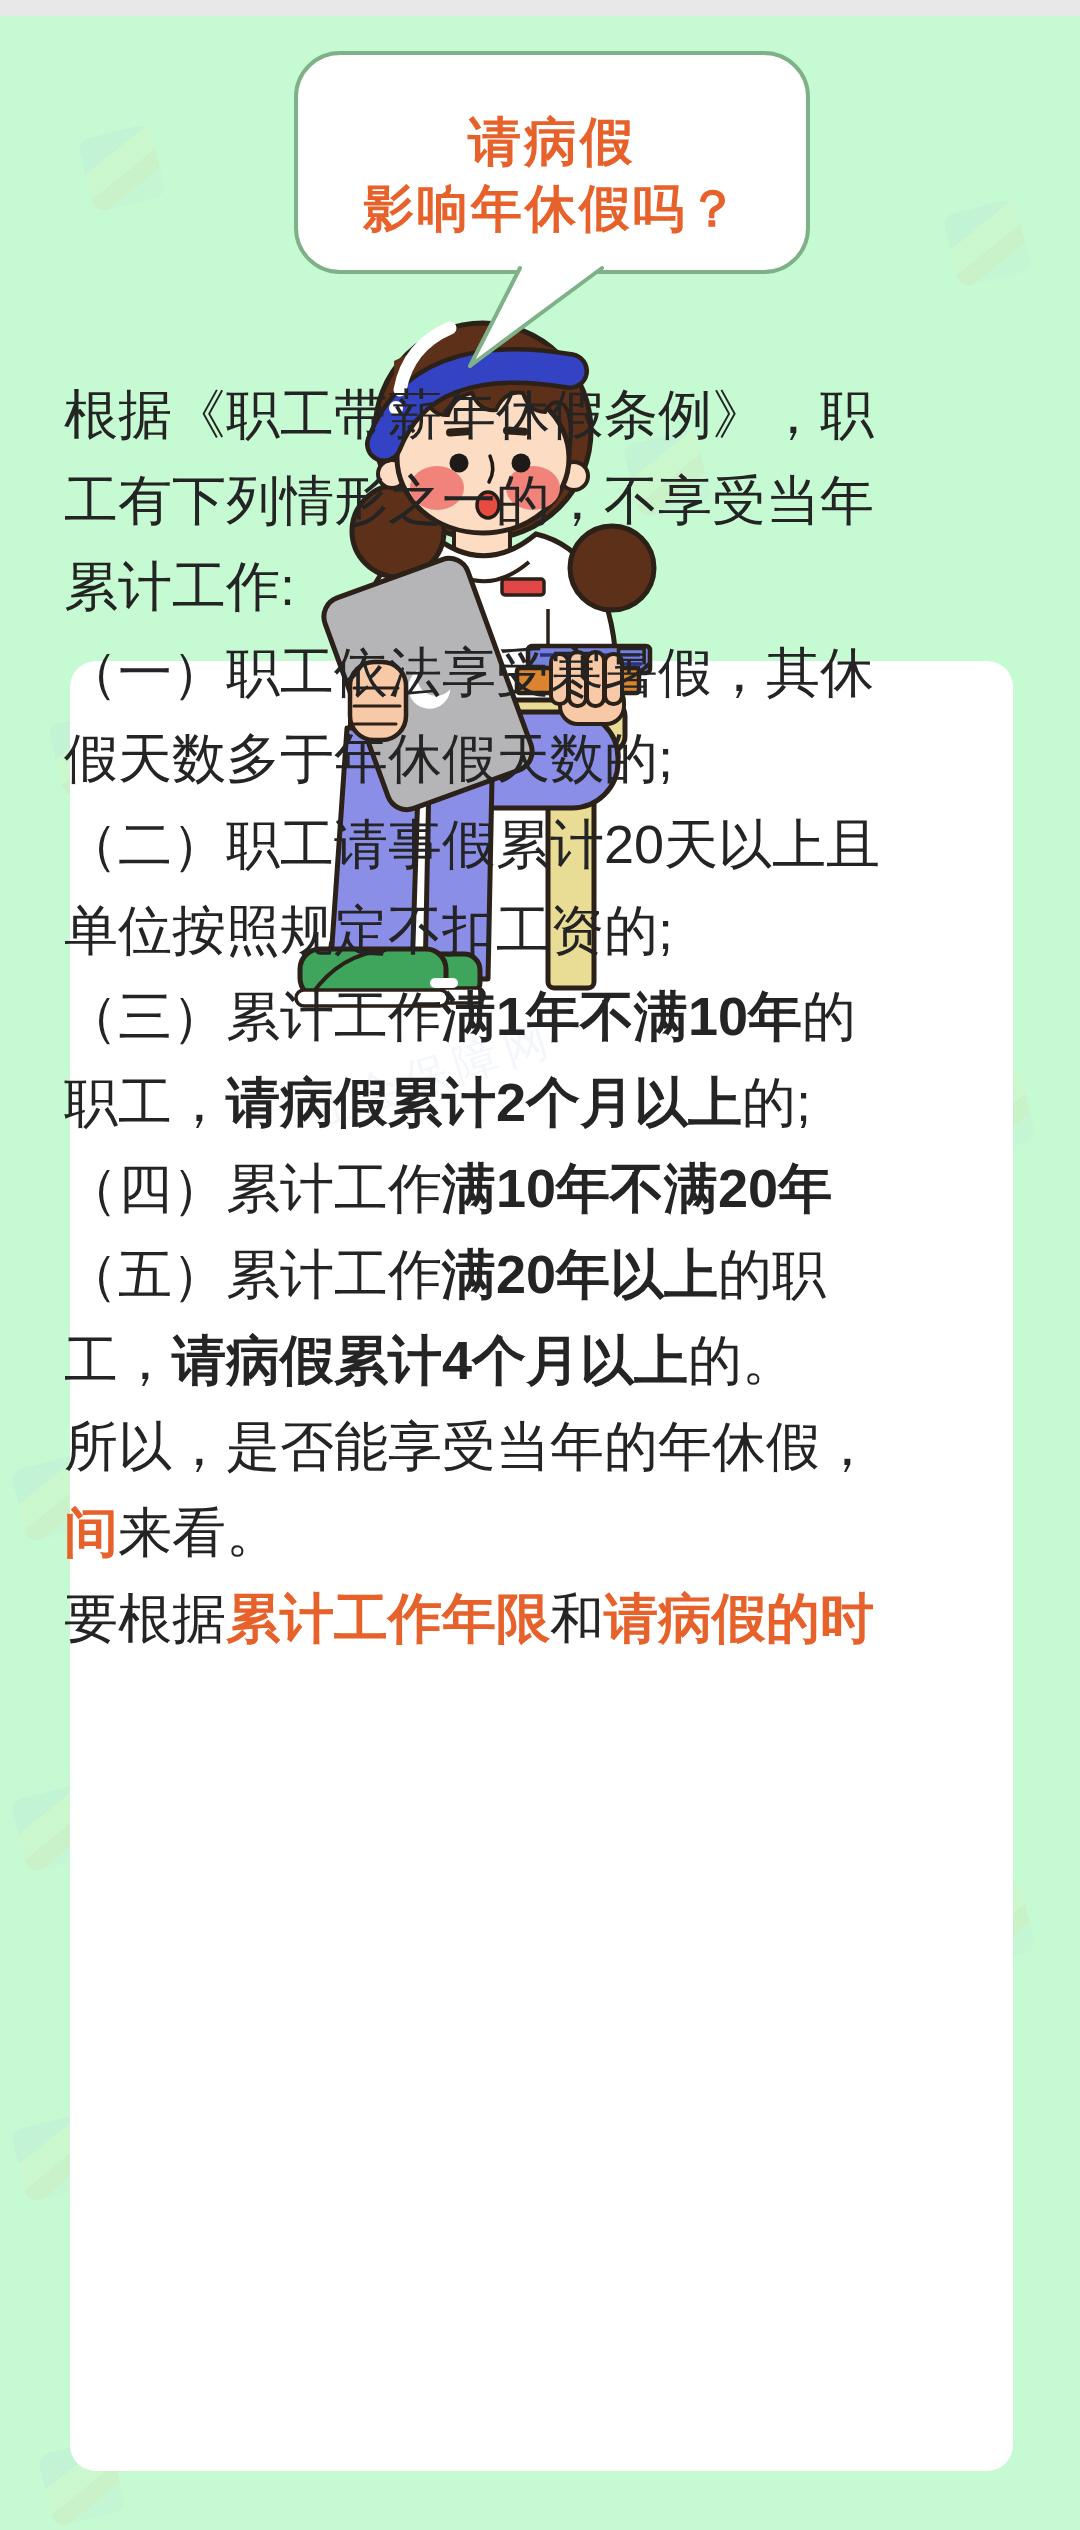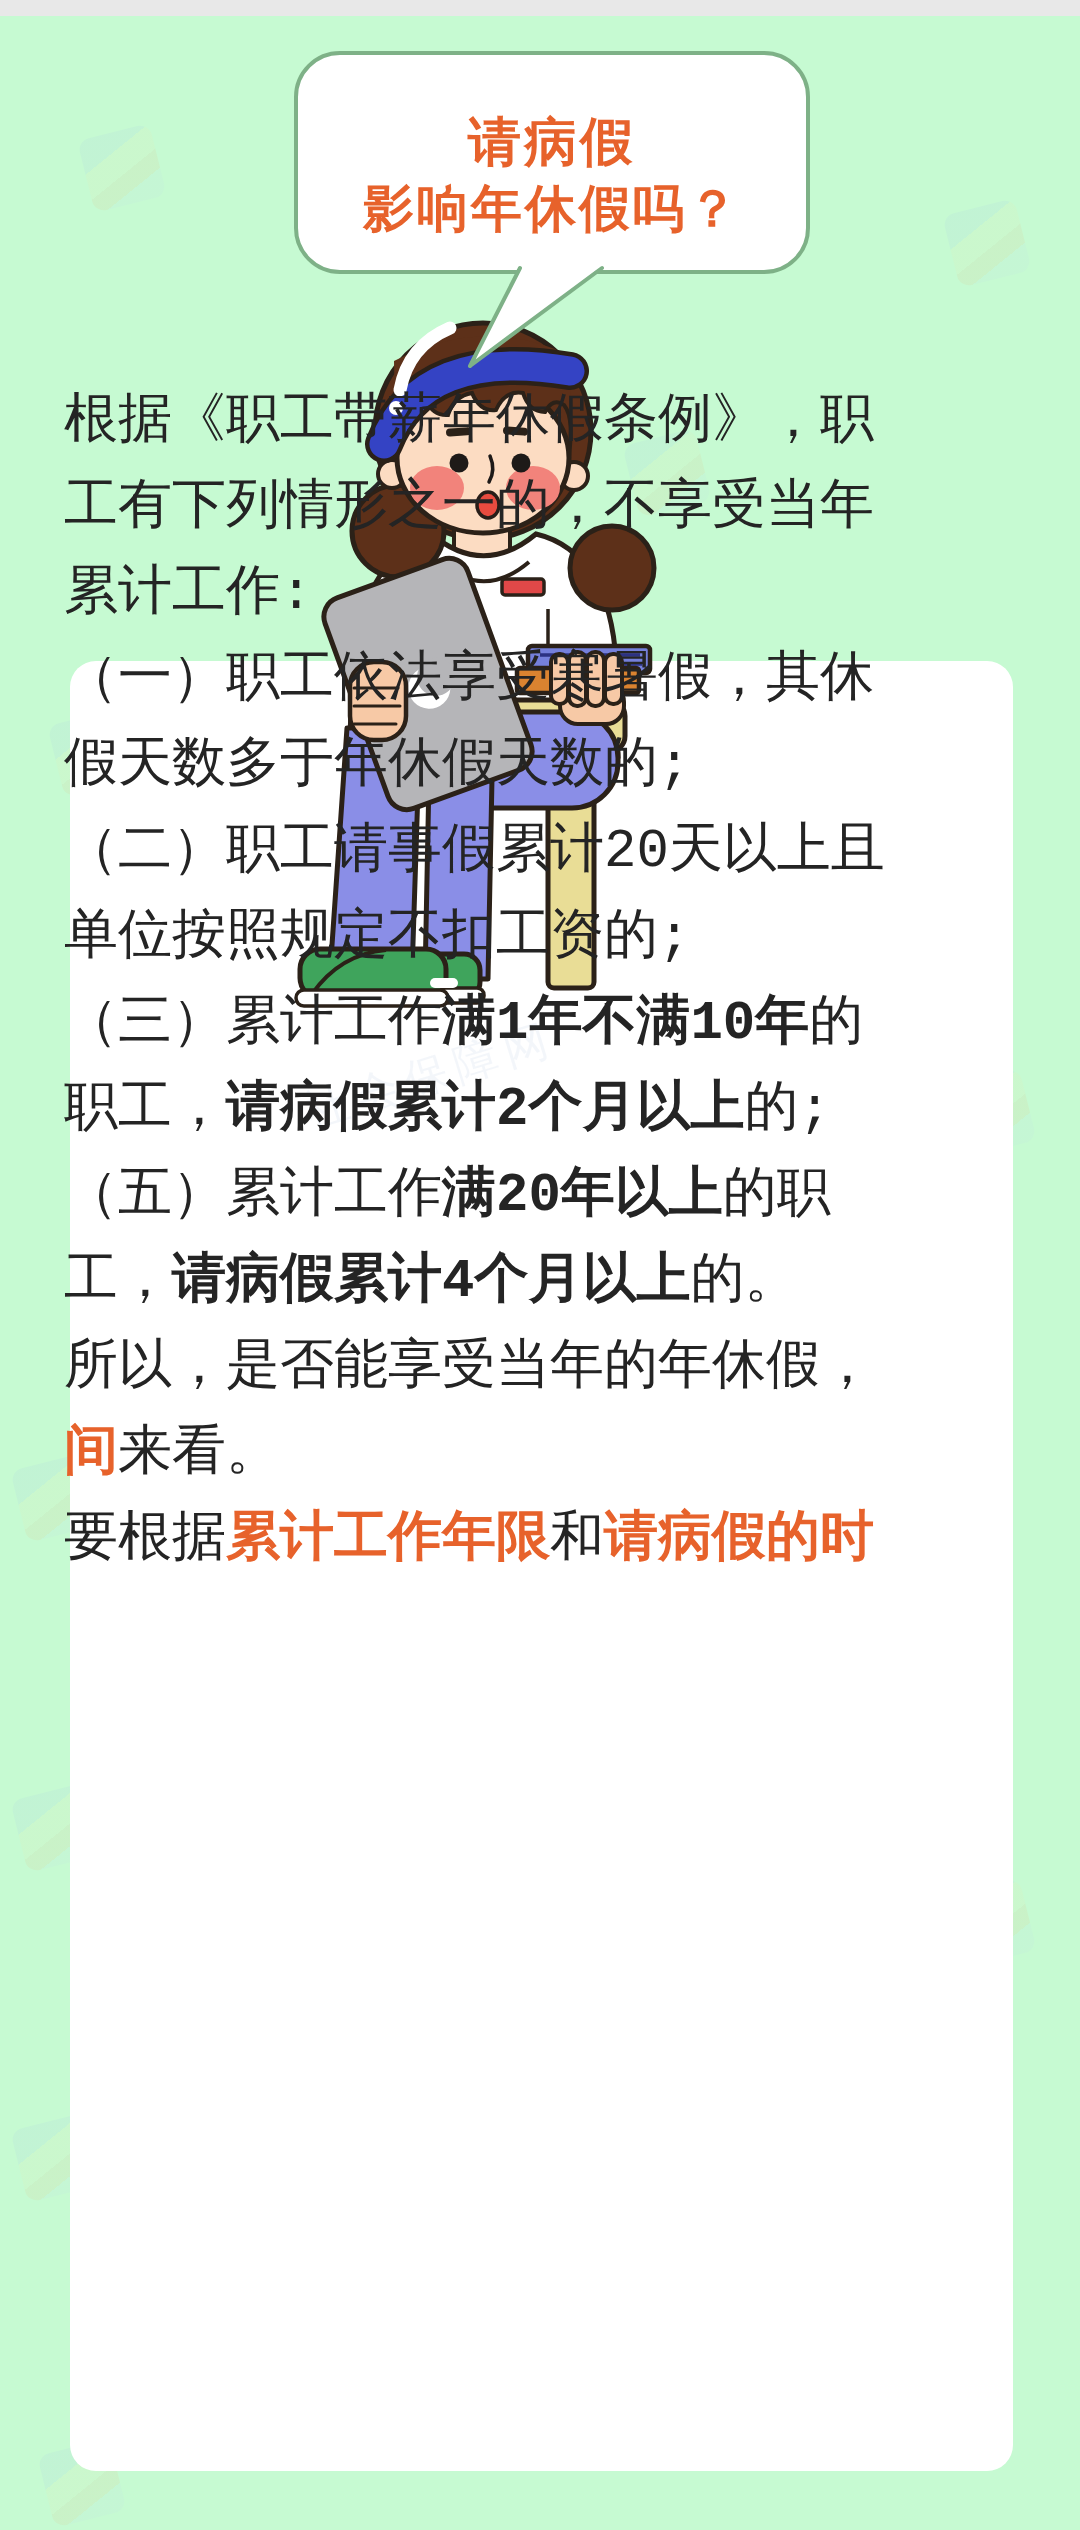--- a/index.html
+++ b/index.html
@@ -47,21 +47,21 @@
     padding-top:24px;z-index:2;}
   .bubble .l1,.bubble .l2{color:var(--bubble-text);font-weight:800;letter-spacing:3px;
     line-height:1.28;text-align:center;}
   .bubble .l1{font-size:53px;}
   .bubble .l2{font-size:51px;}
 
   
   .illu{position:absolute;left:0;top:0;width:1080px;height:1100px;z-index:3;pointer-events:none;}
 
   
-  .body-text{position:absolute;left:64px;right:50px;top:363px;z-index:4;color:var(--ink);font-family:Liberation Mono, monospace;}
+  .body-text{position:absolute;left:64px;right:50px;top:355px;z-index:4;color:var(--ink);}
   .t-line{height:86px;line-height:86px;font-size:54px;white-space:nowrap;font-weight:400;}
   .seg-n{font-weight:400;}
   .seg-b{font-weight:700;}
   .seg-o{font-weight:700;color:var(--accent);}
 </style>
 </head>
 <body>
 
 <div class="stage">
 
@@ -190,20 +190,21 @@
   <div class="body-text" id="body-text">
       <div class="t-line"><span class="seg-n">根据《职工带薪年休假条例》，职</span></div>
       <div class="t-line"><span class="seg-n">工有下列情形之一的，不享受当年</span></div>
       <div class="t-line"><span class="seg-n">累计工作:</span></div>
       <div class="t-line"><span class="seg-n">（一）职工依法享受寒暑假，其休</span></div>
       <div class="t-line"><span class="seg-n">假天数多于年休假天数的;</span></div>
       <div class="t-line"><span class="seg-n">（二）职工请事假累计20天以上且</span></div>
       <div class="t-line"><span class="seg-n">单位按照规定不扣工资的;</span></div>
       <div class="t-line"><span class="seg-n">（三）累计工作</span><span class="seg-b">满1年不满10年</span><span class="seg-n">的</span></div>
       <div class="t-line"><span class="seg-n">职工，</span><span class="seg-b">请病假累计2个月以上</span><span class="seg-n">的;</span></div>
+      <div class="t-line"><span class="seg-n">（四）累计工作</span><span class="seg-b">满10年不满20年</span></div>
       <div class="t-line"><span class="seg-n">（五）累计工作</span><span class="seg-b">满20年以上</span><span class="seg-n">的职</span></div>
       <div class="t-line"><span class="seg-n">工，</span><span class="seg-b">请病假累计4个月以上</span><span class="seg-n">的。</span></div>
       <div class="t-line"><span class="seg-n">所以，是否能享受当年的年休假，</span></div>
       <div class="t-line"><span class="seg-o">间</span><span class="seg-n">来看。</span></div>
       <div class="t-line"><span class="seg-n">要根据</span><span class="seg-o">累计工作年限</span><span class="seg-n">和</span><span class="seg-o">请病假的时</span></div>
     </div>
 
   <div class="wm-text" style="left:300px;top:1030px;">社会保障网</div>
 
 </div>

